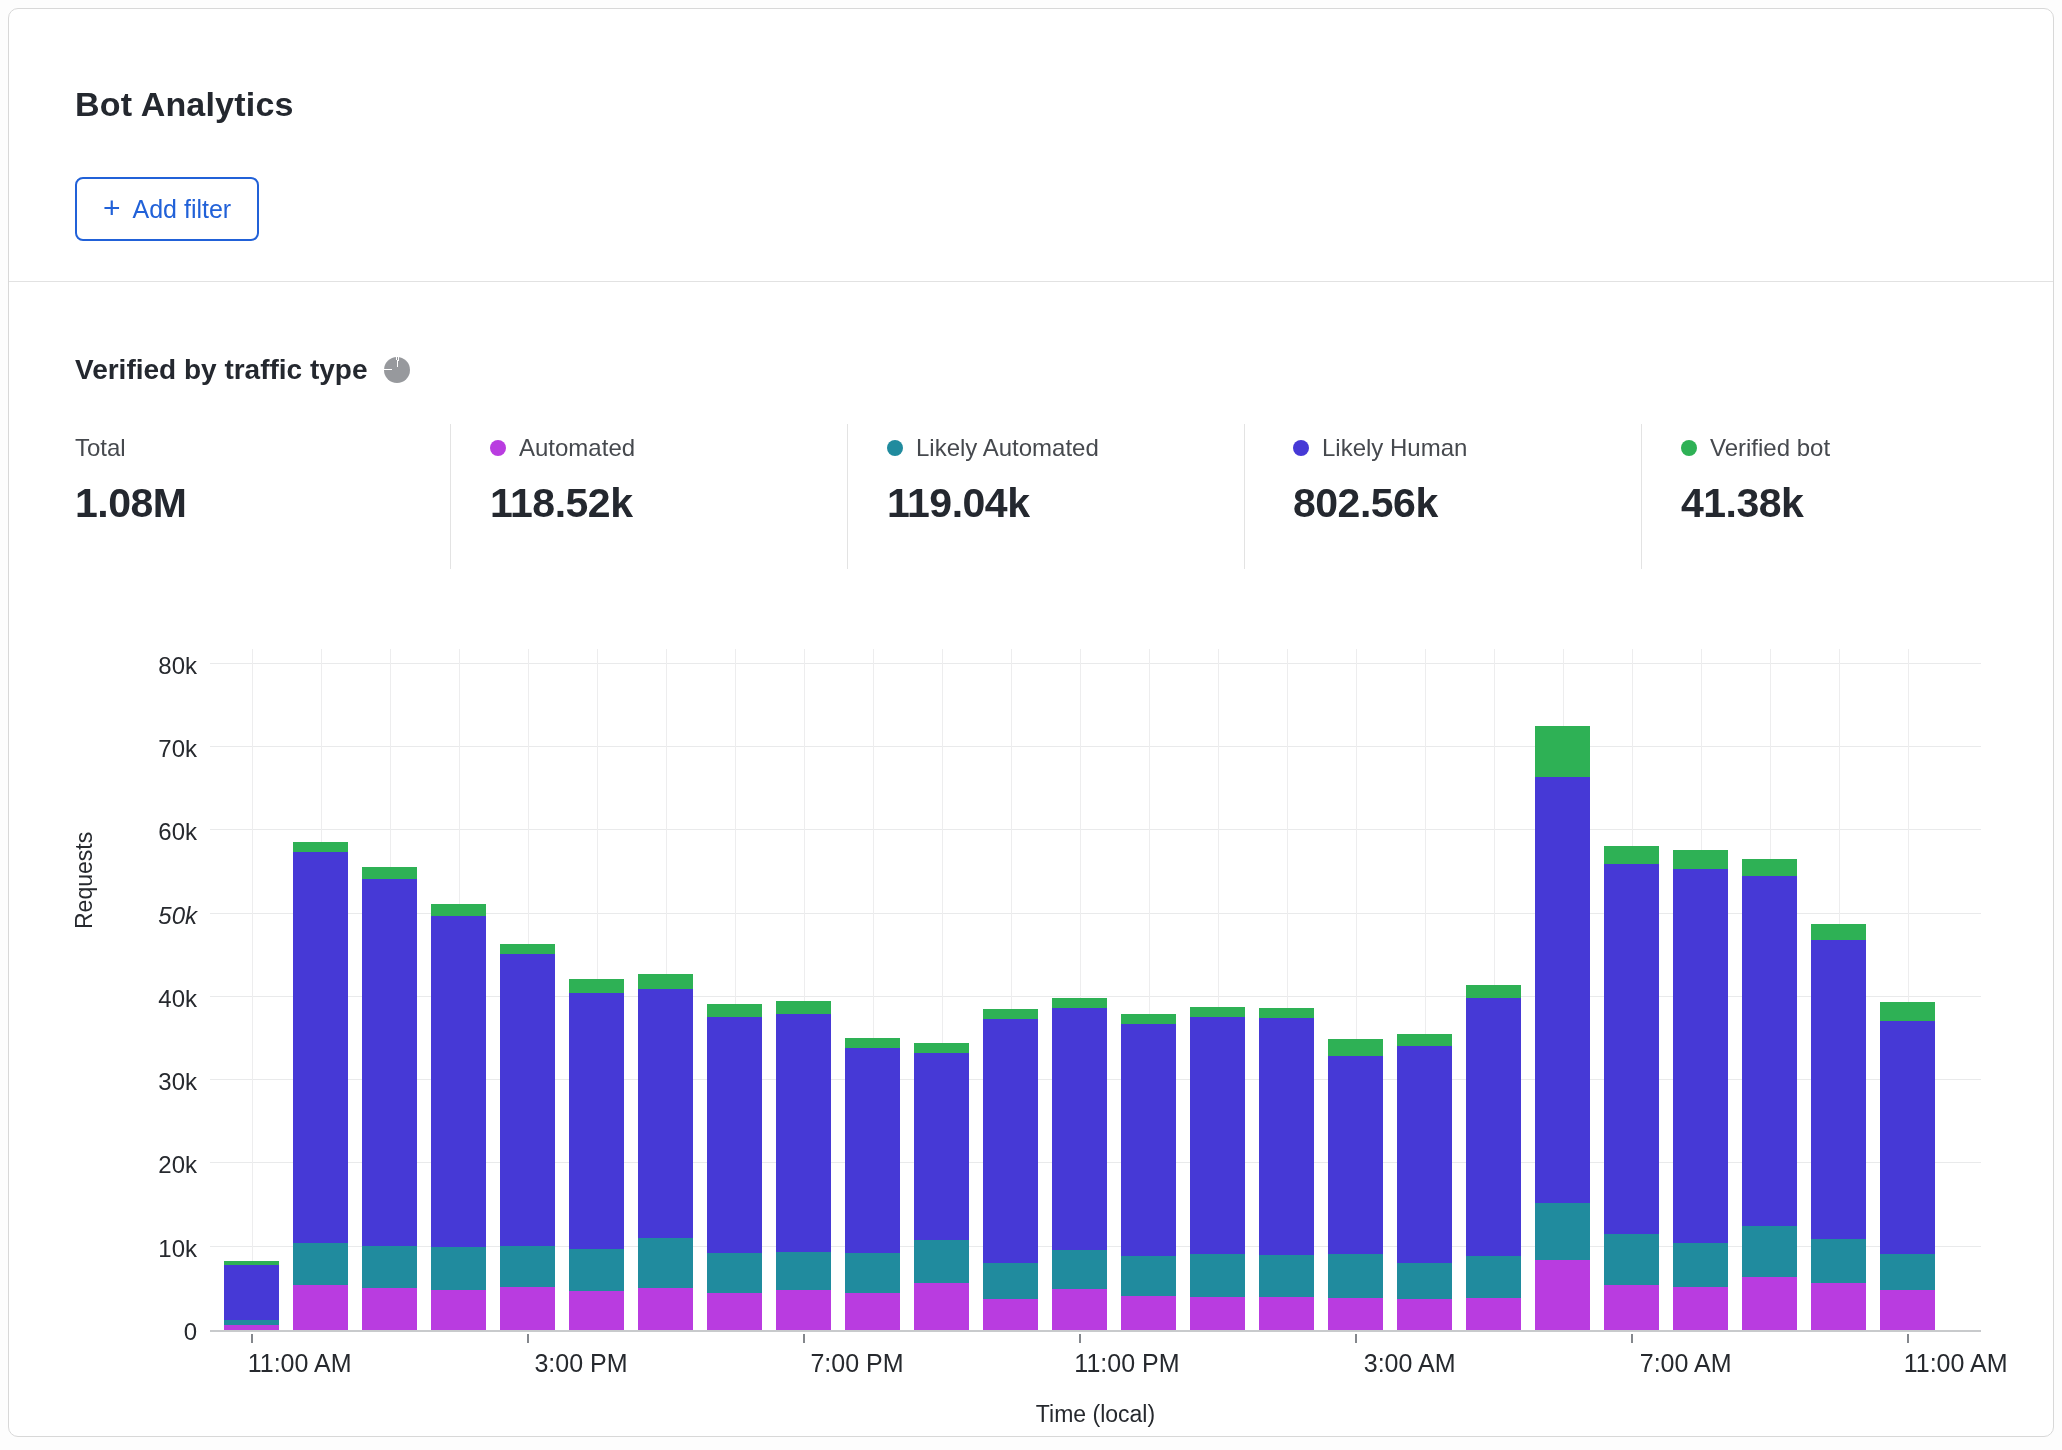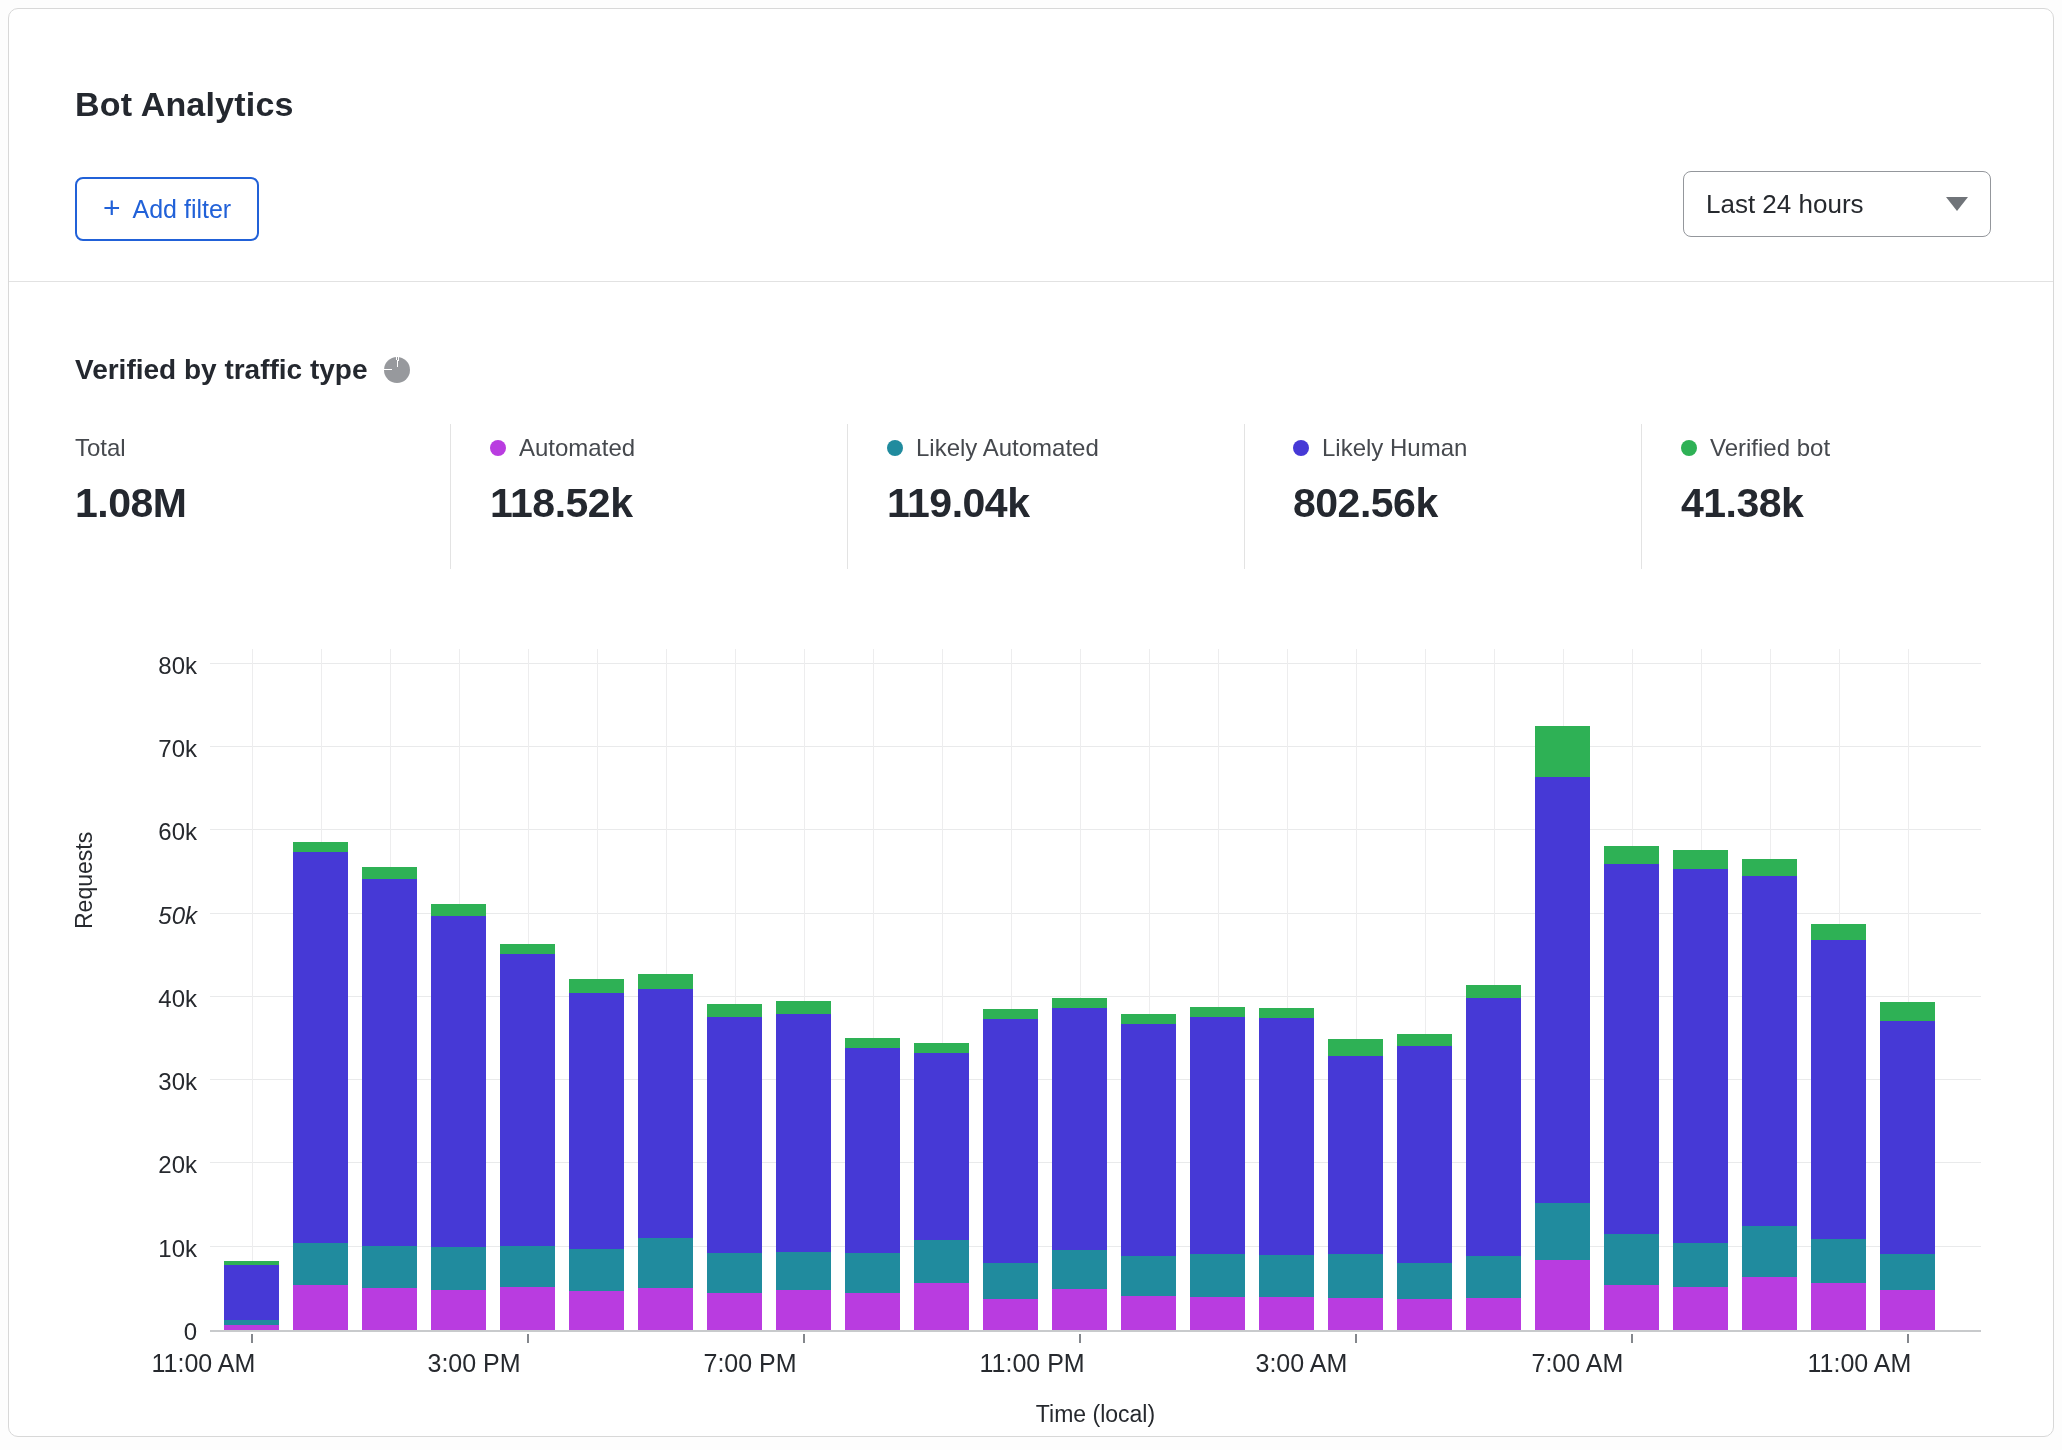--- a/index.html
+++ b/index.html
@@ -47,40 +47,36 @@
   .chart-area { position:absolute; left:0; top:0; }
   .plot { position:absolute; left:201px; top:640px; width:1771px; height:683px; border-bottom:2px solid #c8cacc; }
   .hgrid { position:absolute; left:0; width:100%; height:1px; background:#e9eaeb; }
   .vgrid { position:absolute; top:0; width:1px; height:100%; background:#ededee; }
   .bar { position:absolute; bottom:0; width:55px; }
   .seg { position:absolute; left:0; width:100%; }
   .ylabels { position:absolute; left:0; top:640px; width:188px; height:683px; }
   .ylabel { position:absolute; right:0; font-size:24px; color:#26292e; line-height:26px; text-align:right; }
   .ytitle { position:absolute; left:62px; top:920px; font-size:23px; color:#26292e; transform:rotate(-90deg); transform-origin:left top; }
   .xtick { position:absolute; top:1325px; width:2px; height:9px; background:#84878c; }
-  .xlabel { position:absolute; top:1340px; width:200px; text-align:left; font-size:25px; color:#26292e; }
+  .xlabel { position:absolute; top:1340px; width:200px; text-align:right; font-size:25px; color:#26292e; }
   .xtitle { position:absolute; left:201px; top:1392px; width:1771px; text-align:center; font-size:23px; color:#26292e; }
 </style>
 </head>
 <body>
 
 <div class="card">
 
   <div class="hdr-title">Bot Analytics</div>
 
 
   <button class="add-filter">
     <span class="plus">+</span>
     <span>Add filter</span>
   </button>
 
-  <div class="range-select">
-    <span>Last 24 hours</span>
-    <span class="caret"></span>
-  </div>
 
   <div class="hdr-divider"></div>
 
   <div class="section-title-row">
     <span class="section-title">Verified by traffic type</span>
     <span class="pie-icon"></span>
   </div>
 
   <div class="stats">
     <div class="stat" style="left:66px">

